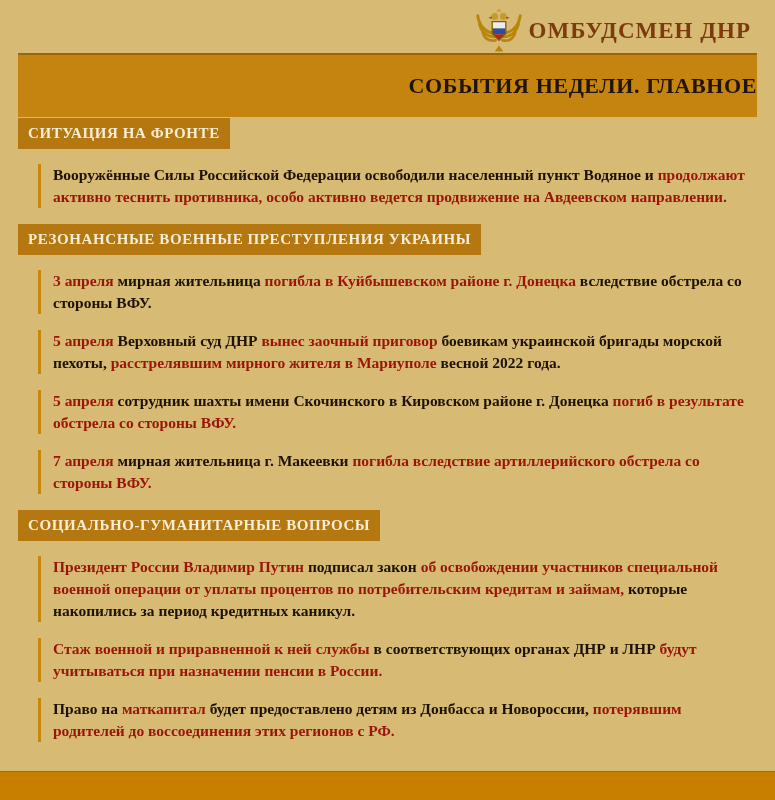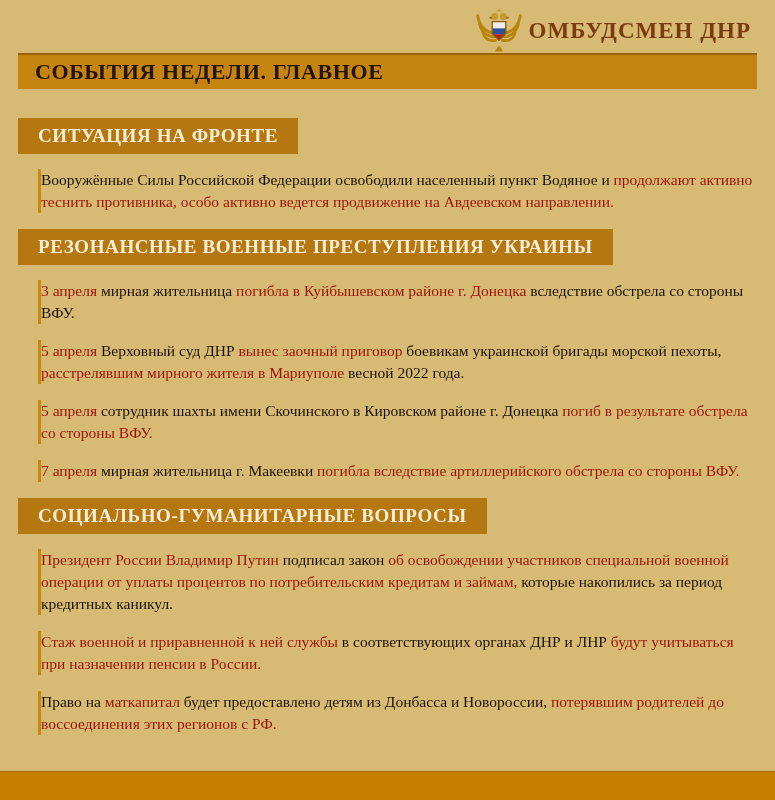--- a/index.html
+++ b/index.html
@@ -12,45 +12,45 @@
   }
   .brand{
     position:absolute;top:8px;right:24px;
     display:flex;align-items:center;gap:4px;
   }
   .brand-name{
     font-size:23px;font-weight:bold;color:#7c3a10;letter-spacing:1px;
     white-space:nowrap;
   }
   .title-bar{
-    position:absolute;left:18px;right:18px;top:53px;height:36px;
+    position:absolute;left:18px;right:18px;top:53px;height:64px;
     background:#c5830f;
     border-top:2px solid #9a6408;
     display:flex;align-items:center;
-    padding-left:17px;box-sizing:border-box;
+    padding-left:17px;box-sizing:border-box;justify-content:flex-end;
   }
   .title{
     font-size:22px;font-weight:bold;color:#211405;letter-spacing:0.6px;
   }
   .content{
     position:absolute;top:118px;left:18px;right:18px;
   }
   .section{margin-bottom:12px;}
   .section-header{
     display:inline-block;
     background:#b5770f;color:#f8eed6;
-    font-weight:bold;font-size:19px;letter-spacing:0.6px;
-    padding:7px 20px;
+    font-weight:bold;font-size:15px;letter-spacing:0.6px;
+    padding:7px 10px;
     margin-bottom:2px;
   }
   .para{
     margin:13px 0 16px 20px;
     border-left:3px solid #c8860d;
-    padding-left:0;
-    font-size:15.5px;font-weight:normal;line-height:1.42;
+    padding-left:12px;
+    font-size:15.5px;font-weight:bold;line-height:1.42;
   }
   .t-red{color:#9b1408;}
   .t-black{color:#1d1206;}
   .footer-band{
     position:absolute;left:0;right:0;bottom:0;height:28px;
     background:#c87f00;
     border-top:1px solid #a96a02;
   }
   .eagle{display:block;}
 </style>

